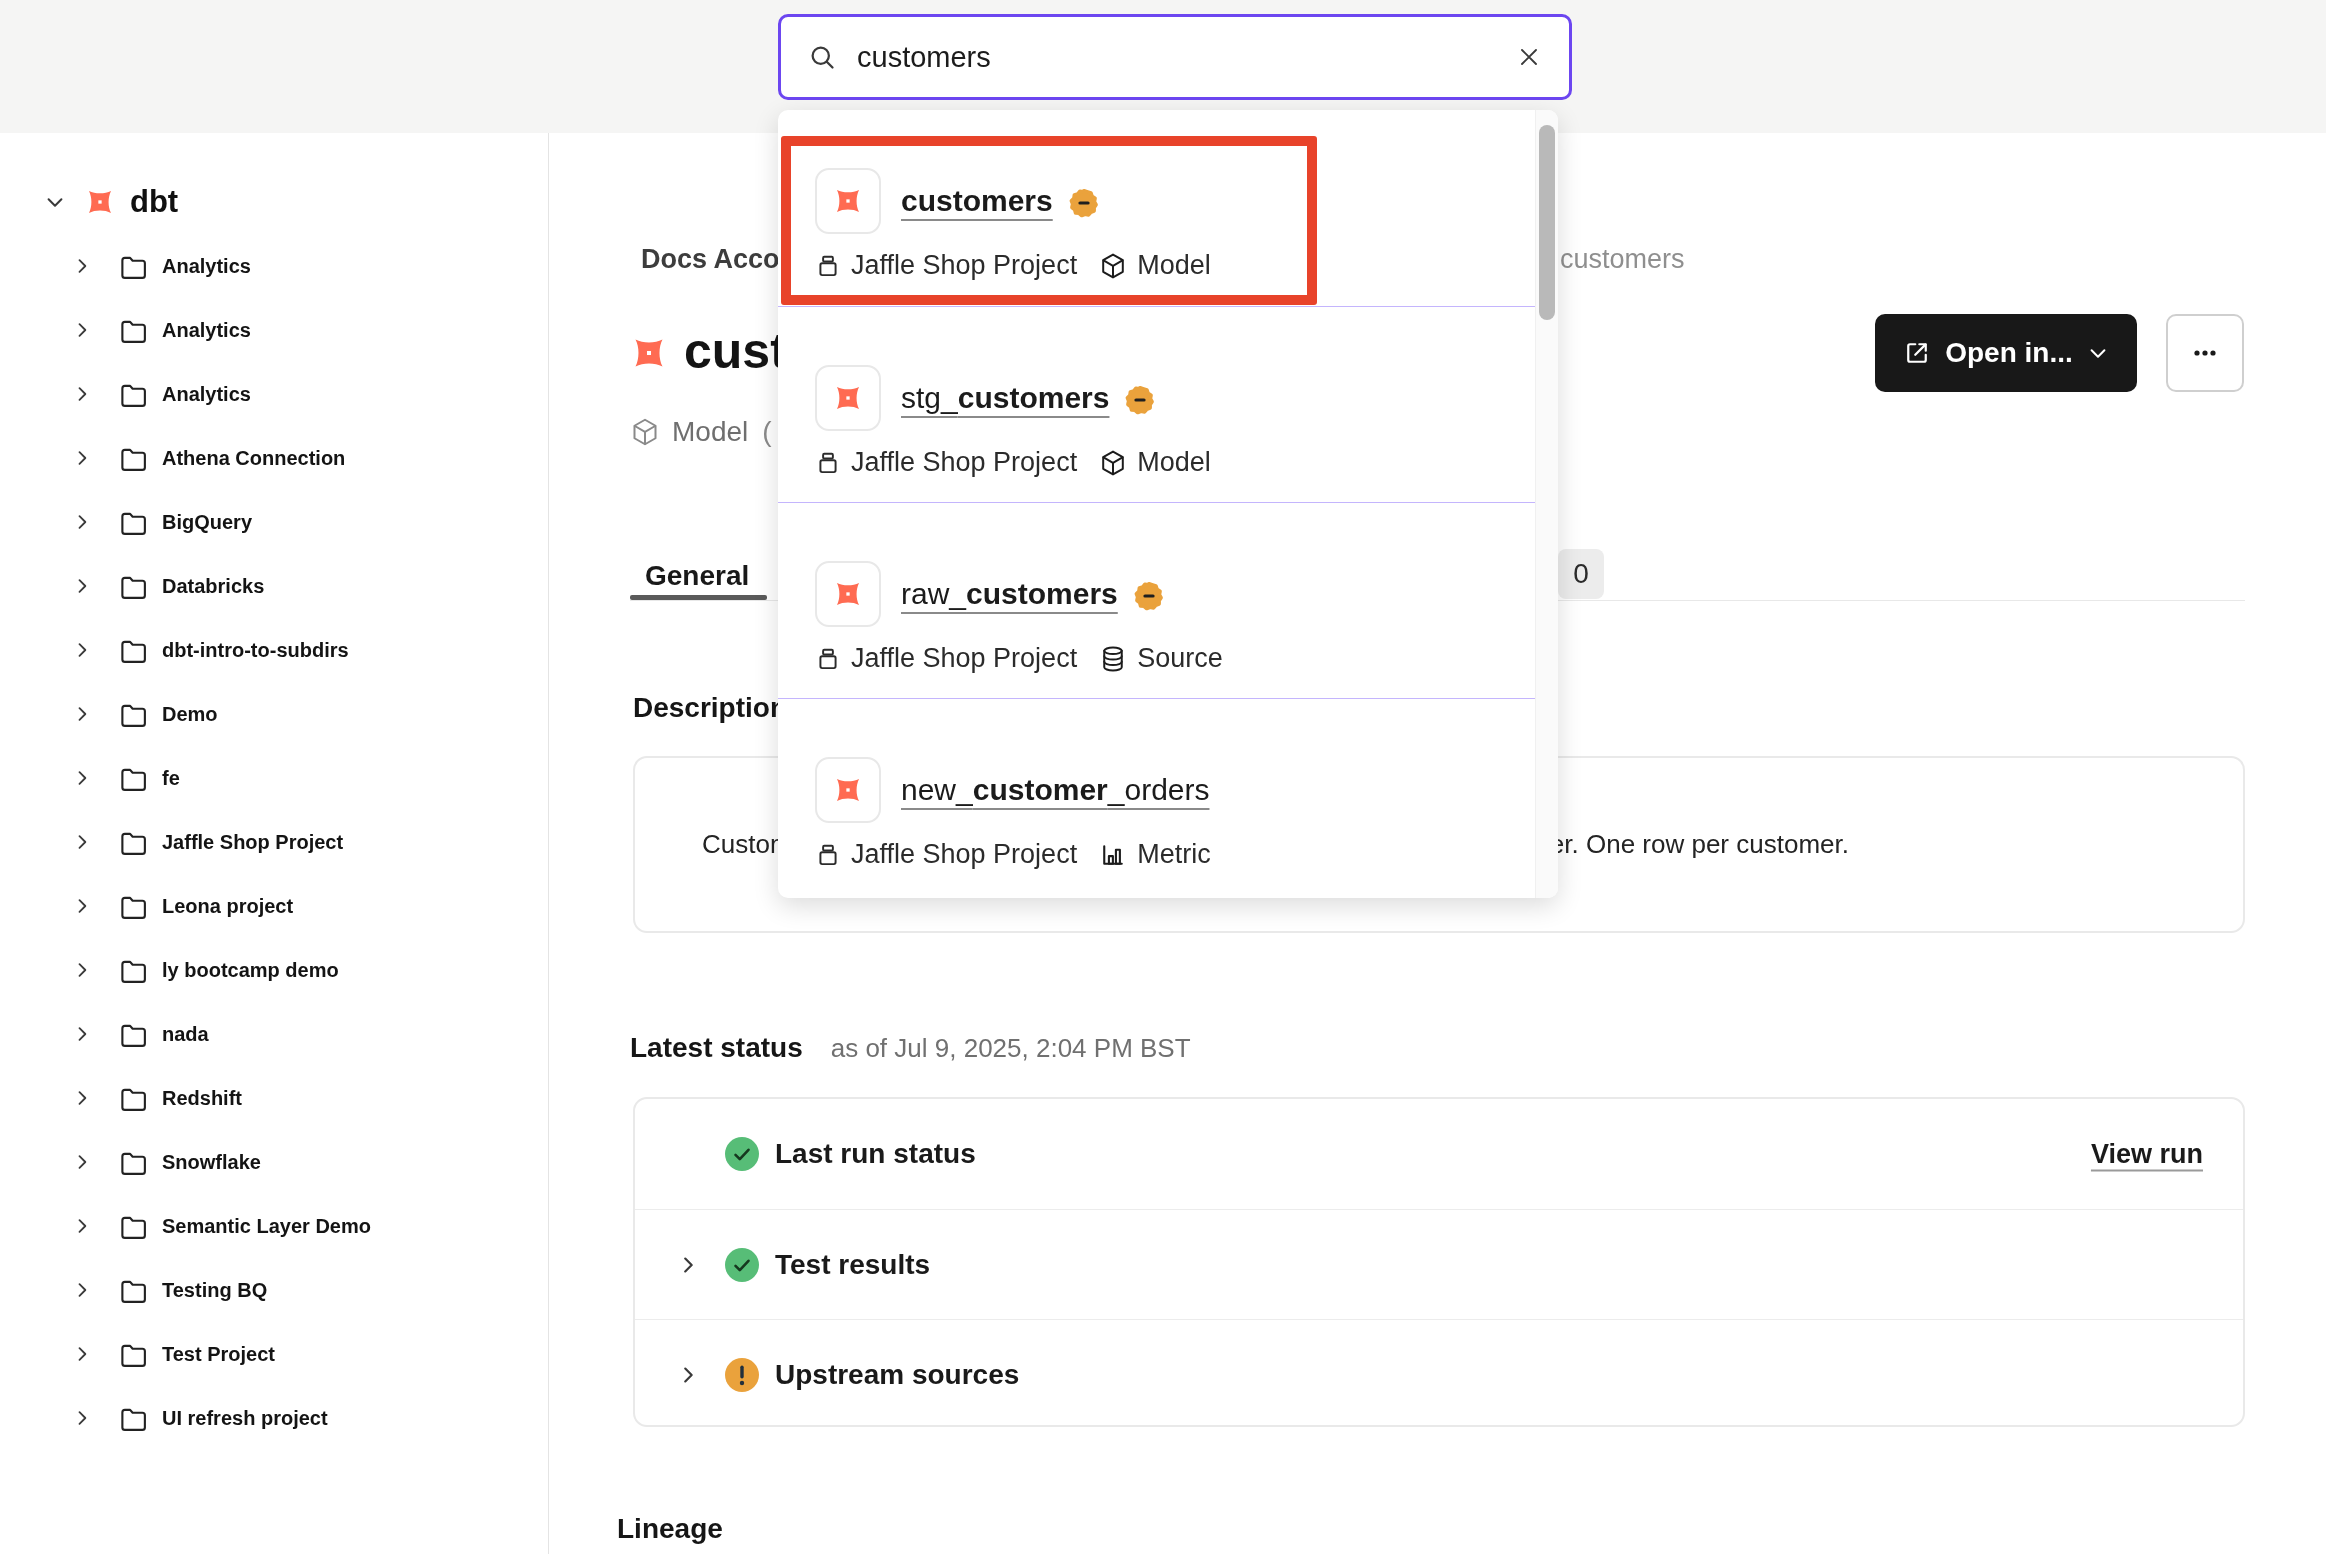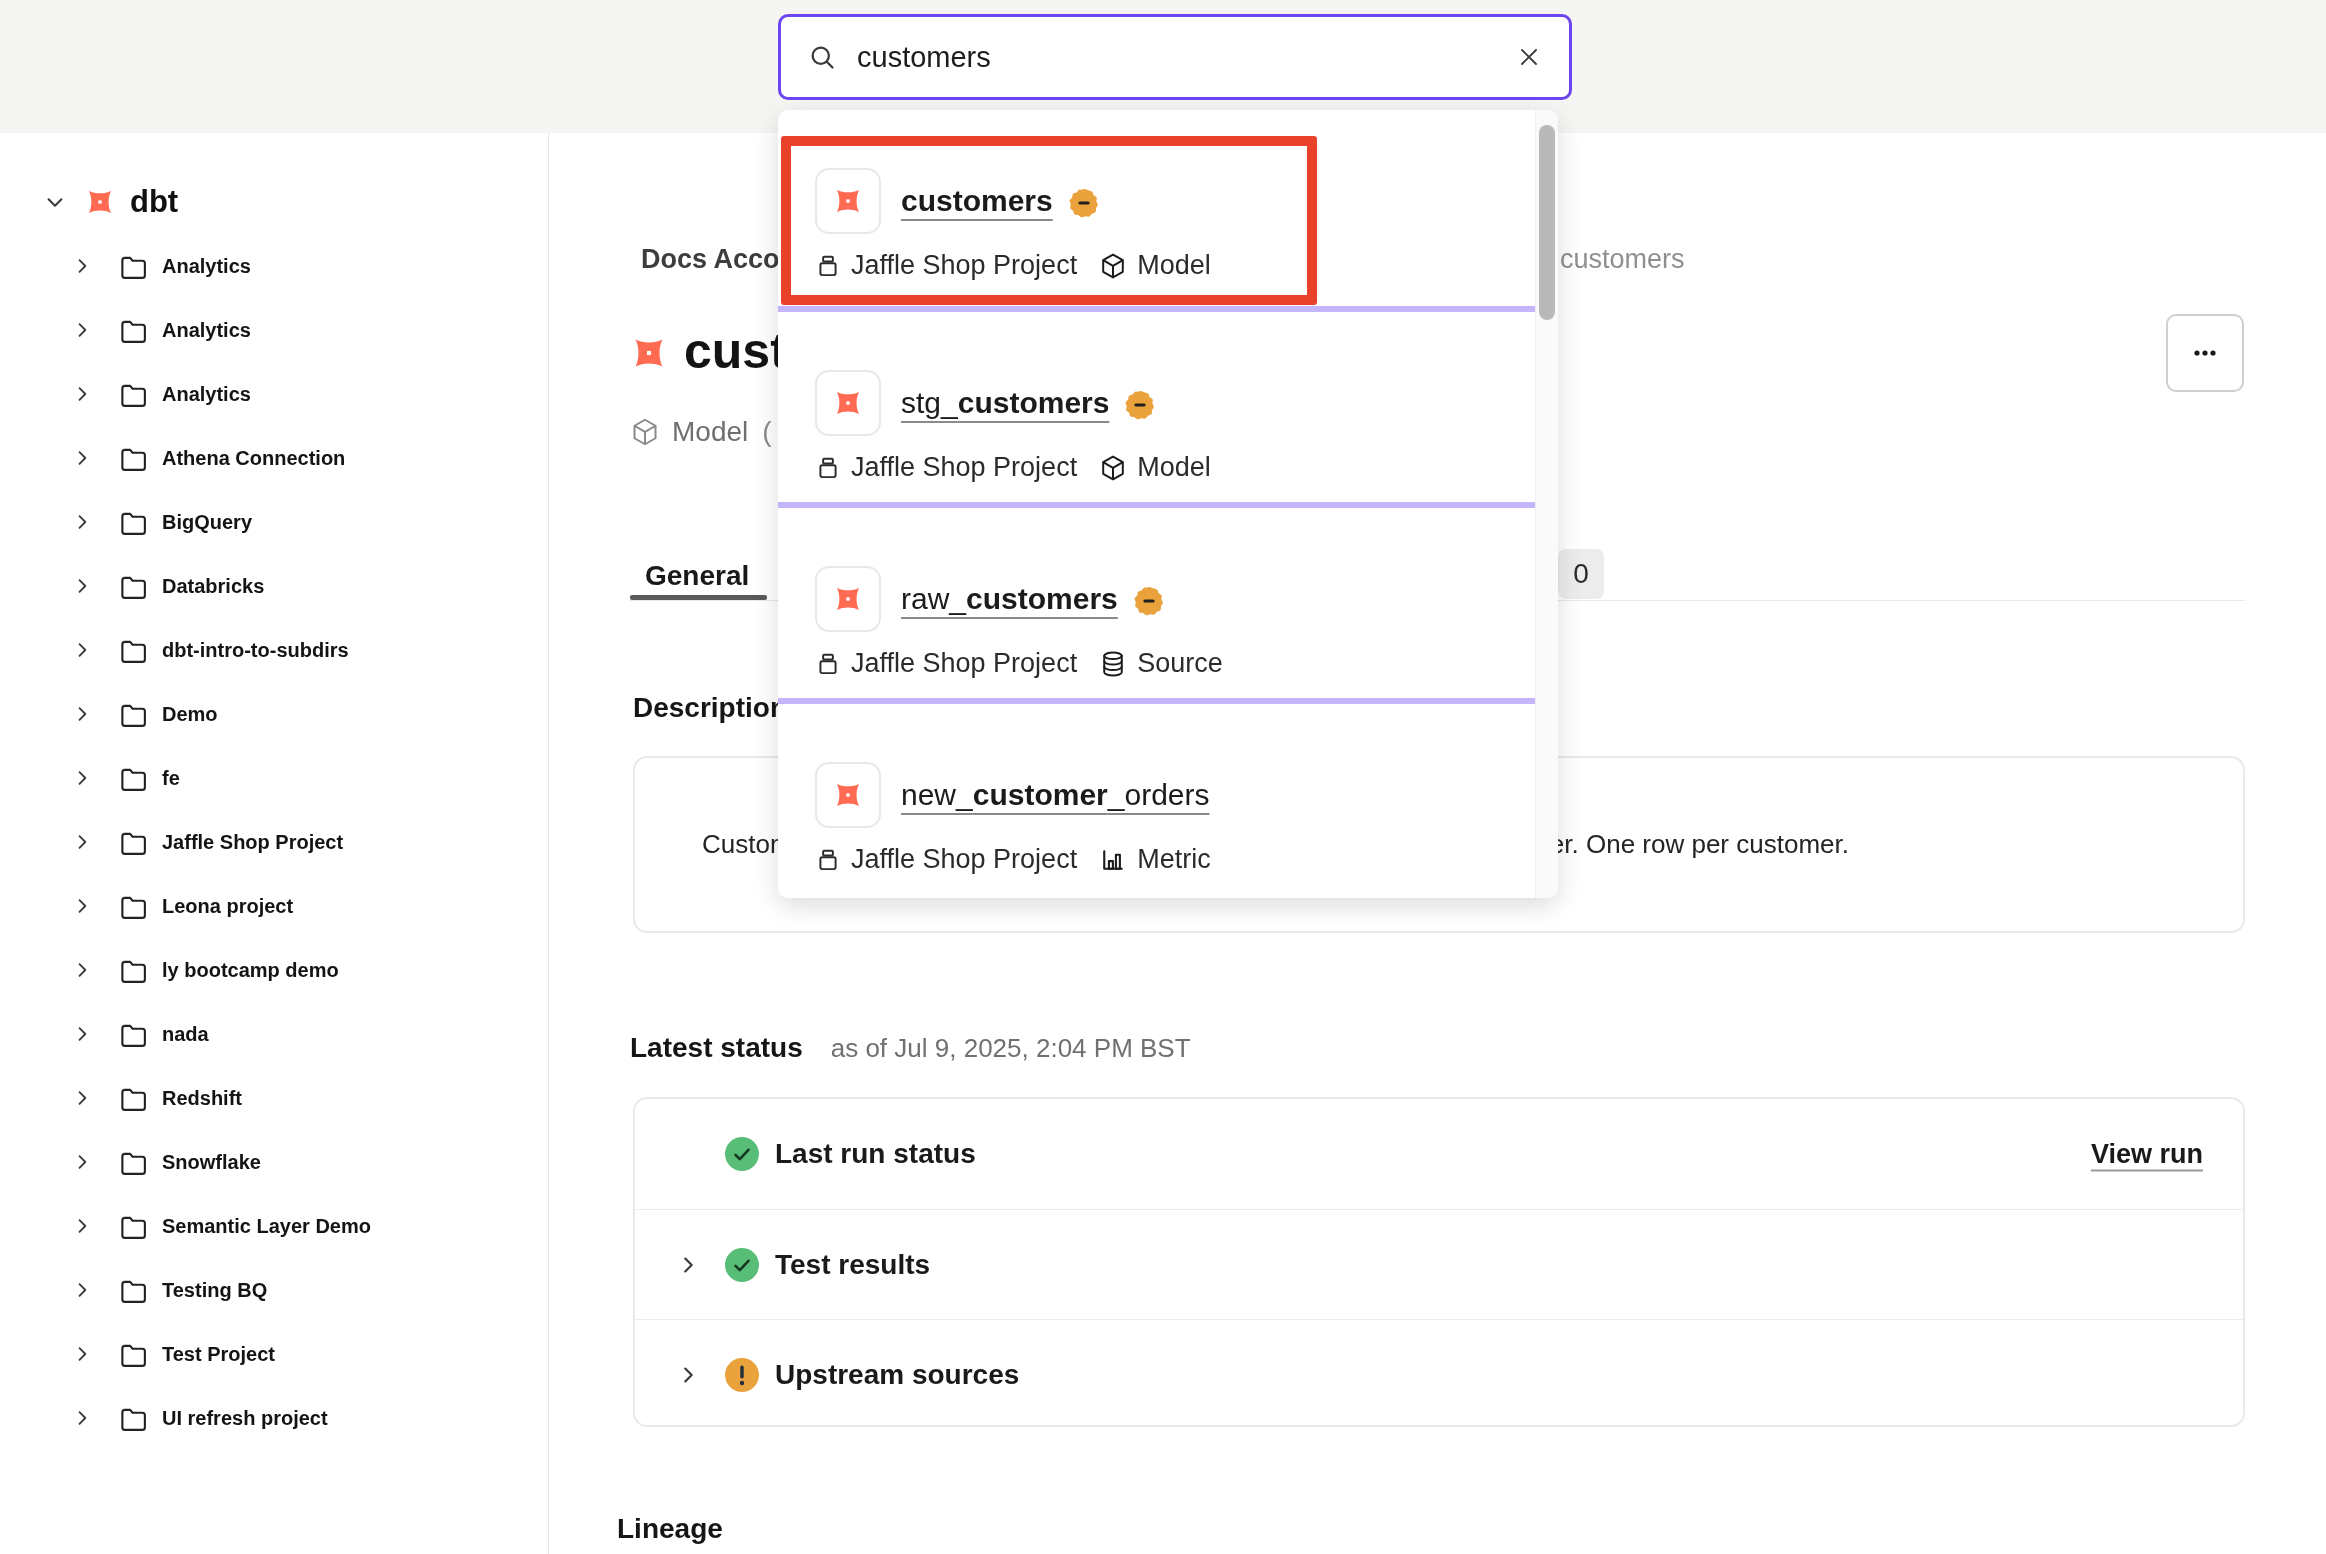--- a/index.html
+++ b/index.html
@@ -61,21 +61,21 @@
 
   .open-in-btn{position:absolute;left:1875px;top:314px;width:262px;height:78px;background:#181818;border-radius:10px;
                display:flex;align-items:center;justify-content:center;gap:14px;color:#fff;font-size:28px;font-weight:600;cursor:pointer;}
   .more-btn{position:absolute;left:2166px;top:314px;width:78px;height:78px;background:#fff;border:2px solid #cfcfcf;border-radius:10px;
             box-sizing:border-box;display:flex;align-items:center;justify-content:center;cursor:pointer;}
 
   
   .dropdown{position:absolute;left:778px;top:110px;width:780px;height:788px;background:#fff;border-radius:10px;
             box-shadow:0 8px 26px rgba(0,0,0,.14);z-index:20;box-sizing:border-box;}
   .result{position:relative;height:196px;box-sizing:border-box;padding:58px 0 0 37px;cursor:pointer;}
-  .result + .result{border-top:6px solid #c4b5fd;}
+  .result + .result{border-top:1px solid #c4b5fd;}
   .r1{display:flex;align-items:center;}
   .tile{width:66px;height:66px;box-sizing:border-box;border:2px solid #e8e8e8;border-radius:14px;
         display:flex;align-items:center;justify-content:center;background:#fff;}
   .rname{margin-left:20px;font-size:30px;color:#1b1b1b;text-decoration:underline;
          text-decoration-color:#8a8a8a;text-decoration-thickness:2px;text-underline-offset:8px;white-space:nowrap;}
   .rname .pfx,.rname .sfx{font-weight:500;}
   .rname .match{font-weight:700;}
   .rbadge{margin-left:16px;transform:translateY(2px);}
   .r2{margin-top:16px;display:flex;align-items:center;font-size:27px;font-weight:500;color:#2b2b2b;}
   .r2 .g{display:flex;align-items:center;gap:10px;}
@@ -441,20 +441,31 @@
           <circle cx="17" cy="17" r="17" fill="#eaa23c"></circle>
           <rect x="15.3" y="7.5" width="3.4" height="13" rx="1.7" fill="#22303c"></rect>
           <circle cx="17" cy="25" r="2.2" fill="#22303c"></circle>
         </svg>
       <span class="slabel">Upstream sources</span>
     </div>
   </div>
 
   <div class="sec-label lineage-label" style="left:617px;top:1513px;">Lineage</div>
 
+  <div class="open-in-btn">
+    <svg width="28" height="28" viewBox="0 0 24 24" class="icon-stroke" style="stroke:#fff;stroke-width:1.9">
+        <path d="M10.5 4.5H6A1.5 1.5 0 004.5 6v12A1.5 1.5 0 006 19.5h12a1.5 1.5 0 001.5-1.5v-4.5"></path>
+        <path d="M14 4.5h5.5V10"></path>
+        <path d="M19.2 4.8l-8.7 8.7"></path>
+      </svg>
+    <span>Open in...</span>
+    <svg width="22" height="22" viewBox="0 0 24 24" class="icon-stroke" style="stroke:#fff;stroke-width:2.2">
+        <path d="M5 9l7 7 7-7"></path>
+      </svg>
+  </div>
   <div class="more-btn">
     <svg width="34" height="34" viewBox="0 0 34 34">
         <circle cx="9" cy="17" r="2.6" fill="#1a1a1a"></circle>
         <circle cx="17" cy="17" r="2.6" fill="#1a1a1a"></circle>
         <circle cx="25" cy="17" r="2.6" fill="#1a1a1a"></circle>
       </svg>
   </div>
 
   <div class="dropdown">
 

